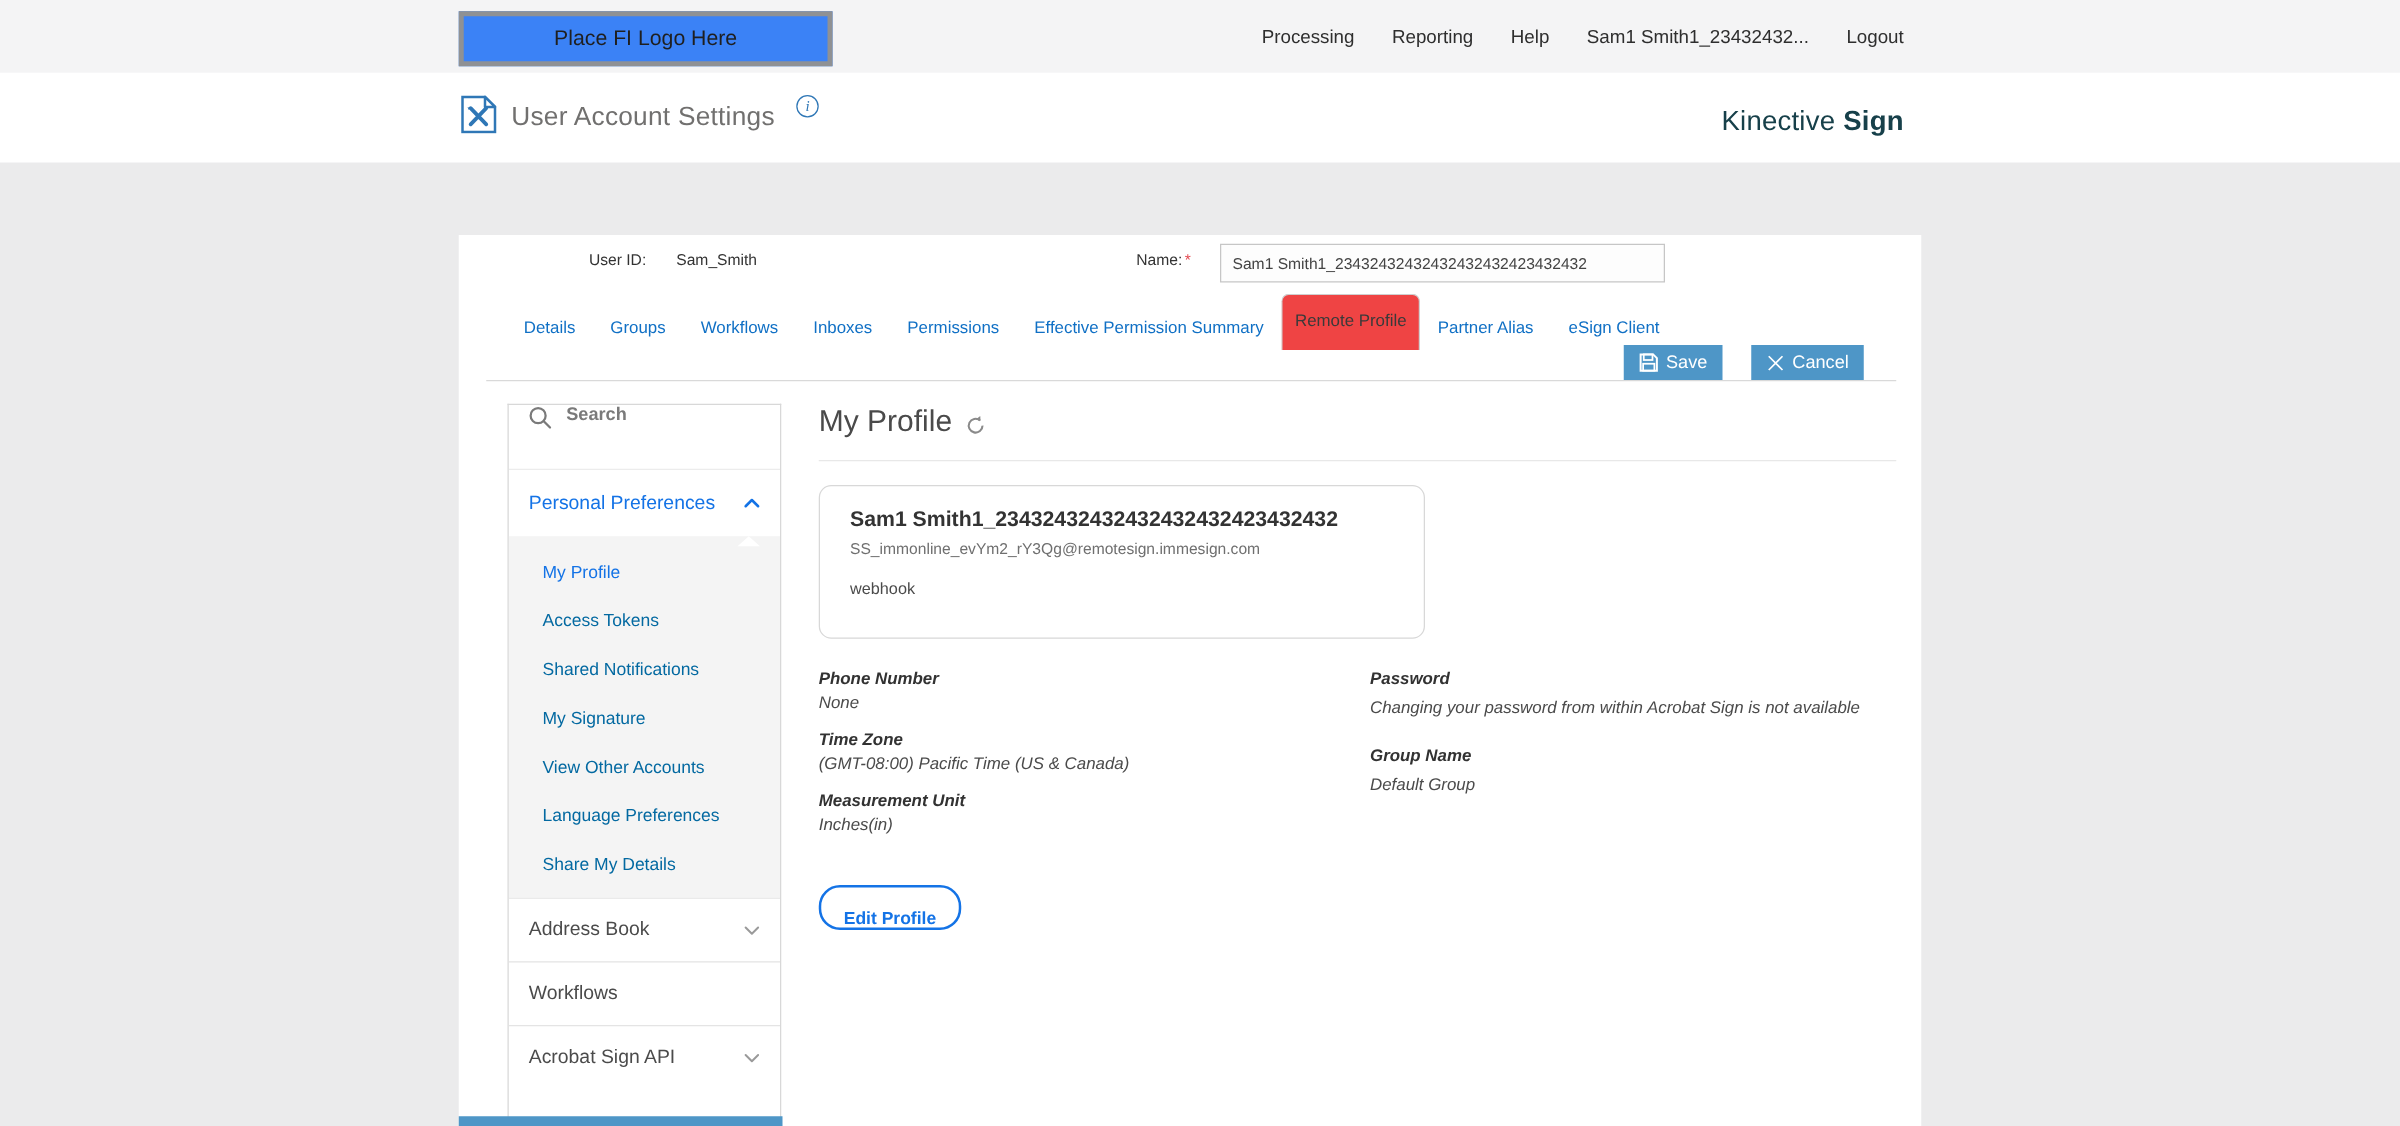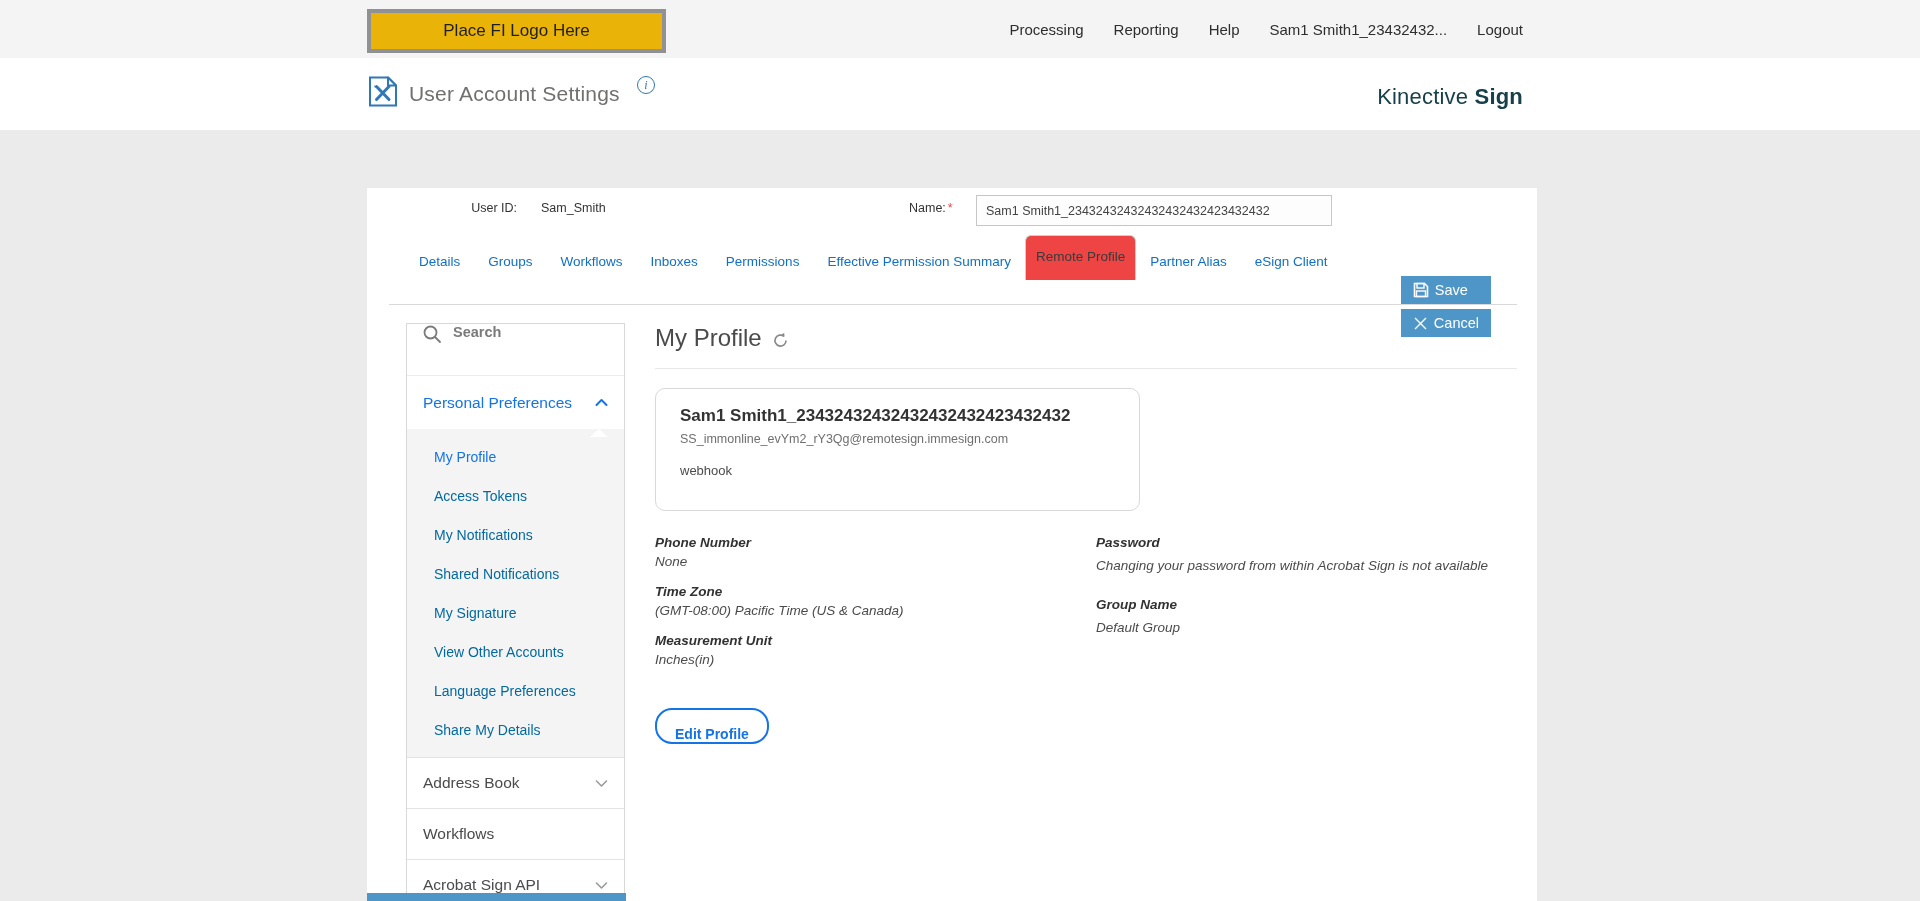--- a/index.html
+++ b/index.html
@@ -2,21 +2,21 @@
 <html><head>
 <meta charset="utf-8">
 <style>
   * { margin:0; padding:0; box-sizing:border-box; }
   html,body { width:1920px; height:901px; overflow:hidden;
     font-family:"Liberation Sans", sans-serif; background:#ebebec; color:#2e2e2e; }
 
   
   .topbar { position:absolute; left:0; top:0; width:1920px; height:58px; background:#f4f4f5; }
   .logo-box { position:absolute; left:367px; top:9px; width:299px; height:44px;
-    background:#eab308; border:4px solid #8f9194; display:flex; align-items:center; justify-content:center;
+    background:#3b82f6; border:4px solid #8f9194; display:flex; align-items:center; justify-content:center;
     font-size:17px; color:#1f1f1f; }
   .topnav { position:absolute; right:397px; top:0; height:58px; display:flex; align-items:center; gap:30px; }
   .topnav .nav-item { font-size:15px; color:#2e2e2e; cursor:pointer; white-space:nowrap; }
 
   
   .header { position:absolute; left:0; top:58px; width:1920px; height:72px; background:#ffffff; }
   .doc-icon { position:absolute; left:368px; top:18px; width:30px; height:31px; }
   .page-title { position:absolute; left:409px; top:24px; font-size:21px; color:#71706f; letter-spacing:.2px; }
   .info-icon { position:absolute; left:637px; top:18px; width:18px; height:18px; border:1px solid #2f77b6;
     border-radius:50%; color:#2f77b6; font-size:12px; font-style:italic; font-family:"Liberation Serif",serif;
@@ -34,21 +34,21 @@
   .name-input { position:absolute; left:609px; top:7px; width:356px; height:31px; border:1px solid #c6c6c6;
     background:#fdfdfd; font-family:"Liberation Sans",sans-serif; font-size:12.5px; color:#444; padding:0 9px; outline:none; }
 
   
   .tabs { position:absolute; left:38px; top:47px; display:flex; align-items:flex-end; }
   .tab { padding:11px 14px; font-size:13.5px; color:#1070c5; cursor:pointer; white-space:nowrap; }
   .tab.active { color:#3a3a3a; background:#ef4444; border:1px solid #cfcfcf; border-bottom:none;
     border-radius:6px 6px 0 0; padding:13px 10px 16px 10px; cursor:default; }
 
   
-  .actions { position:absolute; top:88px; right:46px; display:flex; gap:5px;flex-direction:column; }
+  .actions { position:absolute; top:88px; right:46px; display:flex; gap:23px; }
   .act-btn { height:28px; background:#4e96c7; color:#fff; border:none; display:flex; align-items:center;
     gap:6px; padding:0 12px; font-size:14.5px; font-family:"Liberation Sans",sans-serif; cursor:pointer; }
   .rule1 { position:absolute; top:116px; left:22px; width:1128px; border-top:1px solid #d9d9d9; }
 
   
   .sidebar { position:absolute; left:39px; top:135px; width:219px; height:578px;
     border:1px solid #d8d8d8; border-bottom:none; background:#fff; overflow:hidden; }
   .search-row { height:52px; display:flex; align-items:flex-start; gap:11px; padding:0 15px;
     border-bottom:1px solid #ececec; }
   .search-input { border:none; outline:none; flex:1; font-size:14.5px; font-weight:700; color:#7a7a7a;
@@ -178,21 +178,20 @@
         <svg width="13" height="9" viewBox="0 0 13 9">
           <path d="M1.5 7 L6.5 2 L11.5 7" fill="none" stroke="#1473e6" stroke-width="2" stroke-linecap="round" stroke-linejoin="round"></path>
         </svg>
       </span>
     </div>
 
     <div class="submenu">
       <span class="notch"></span>
       <div class="sub-item active">My Profile</div>
       <div class="sub-item">Access Tokens</div>
-      <div class="sub-item">My Notifications</div>
       <div class="sub-item">Shared Notifications</div>
       <div class="sub-item">My Signature</div>
       <div class="sub-item">View Other Accounts</div>
       <div class="sub-item">Language Preferences</div>
       <div class="sub-item">Share My Details</div>
     </div>
 
     <div class="side-section">
       <span>Address Book</span>
       <span>

